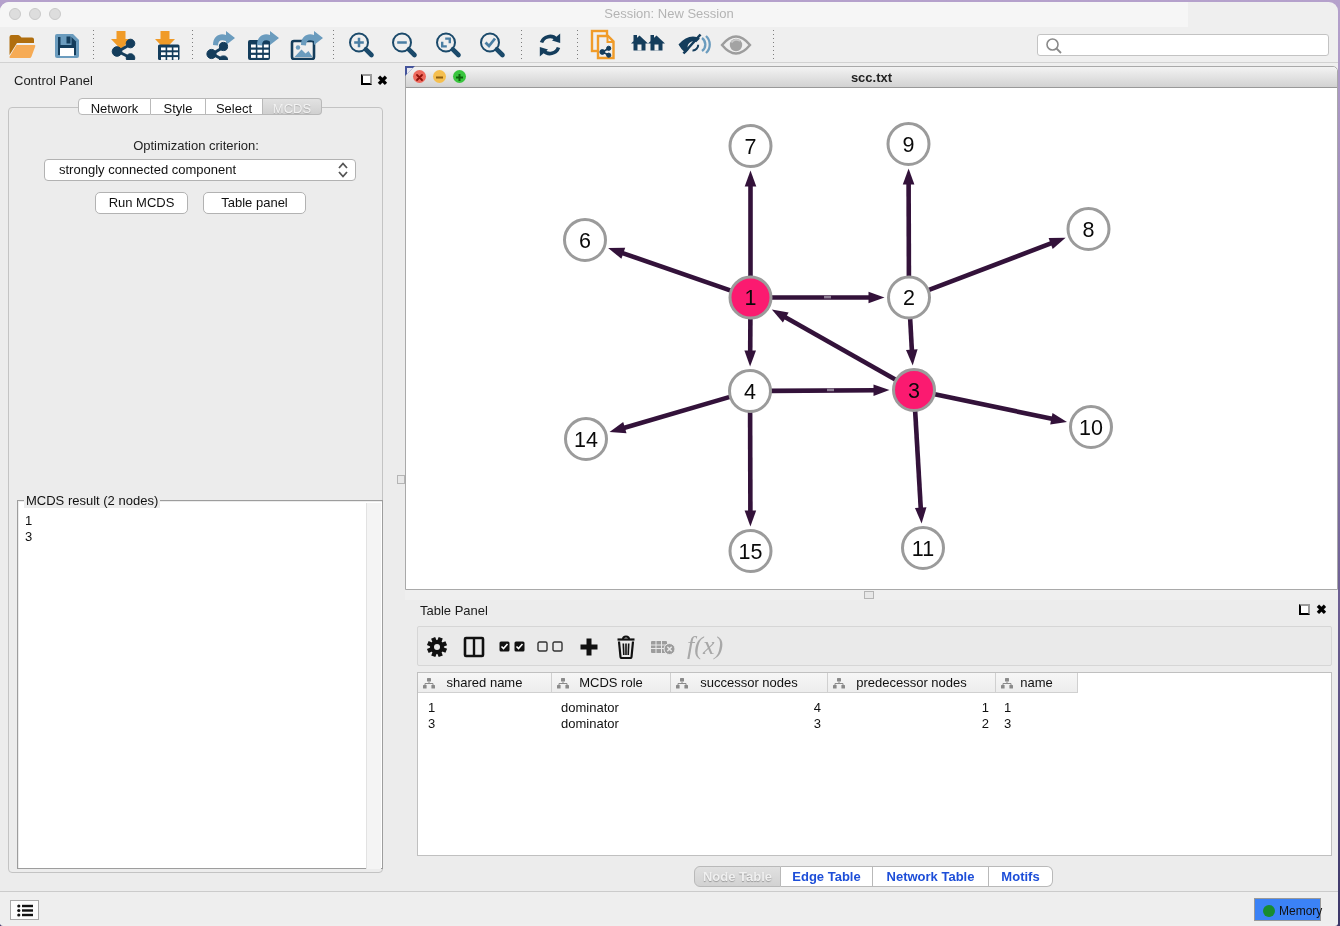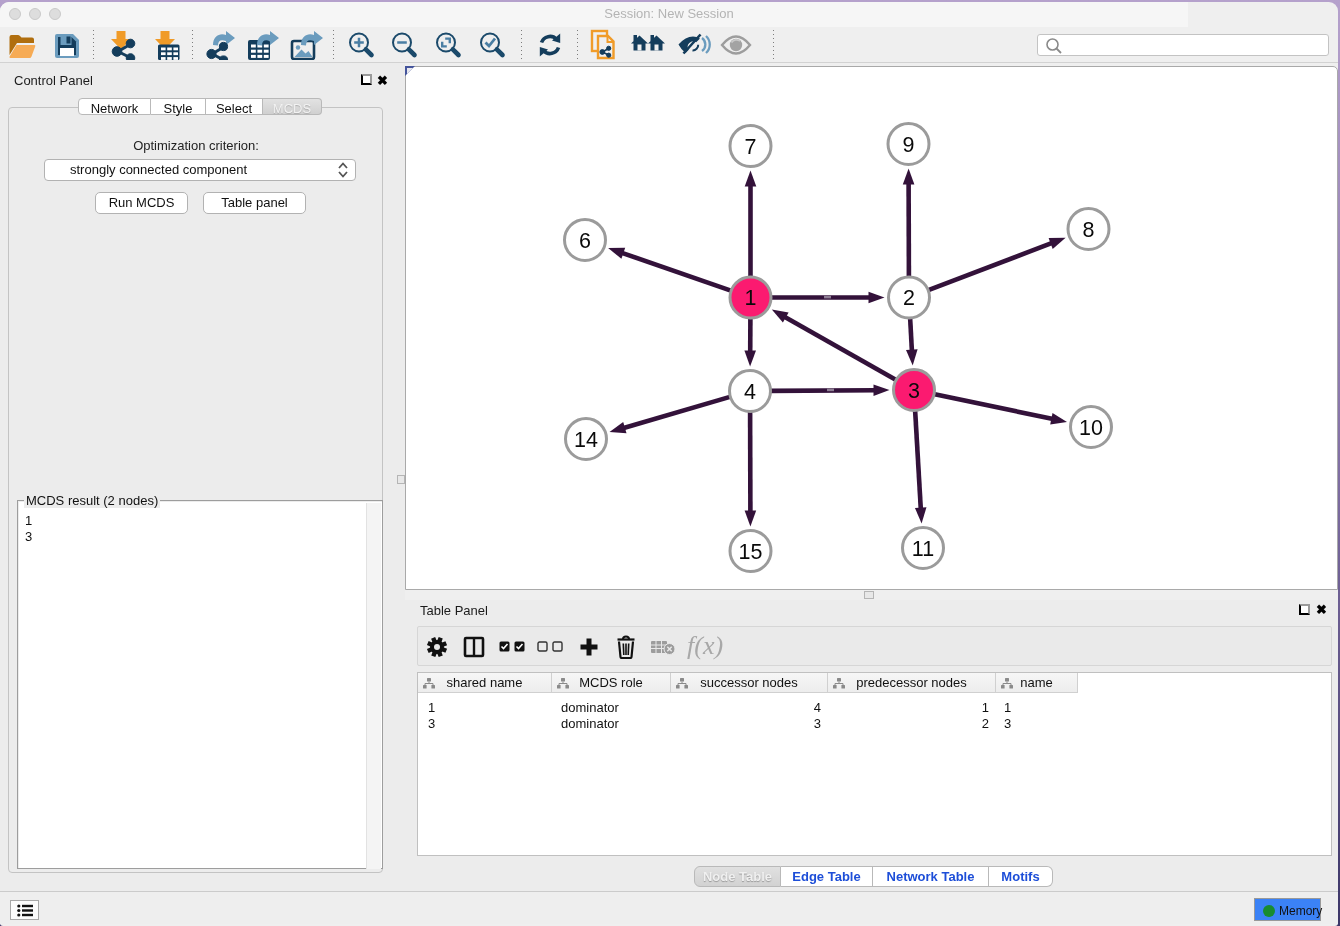--- a/index.html
+++ b/index.html
@@ -16,21 +16,21 @@
 .ticon { position:absolute; top:0; }
 #searchbox { position:absolute; left:1037px; top:32px; width:292px; height:22px; background:#fff; border:1px solid #c3c3c3; border-radius:3px; }
 
 #cpanel { position:absolute; left:0; top:61px; width:392px; height:828px; background:#ececec; }
 #cpanel .hdr { position:absolute; left:14px; top:10px; font-size:13px; color:#1c1c1c; }
 .floatic { position:absolute; width:11px; height:11px; border:2px solid #000; border-top-color:#9a9a9a; border-right-color:#9a9a9a; background:#fff; }
 .closic { position:absolute; font-size:13px; color:#000; font-weight:bold; }
 #tabcontent { position:absolute; left:8px; top:44px; width:375px; height:766px; border:1px solid #c3c3c3; border-radius:4px; background:#ececec; }
 .tab { position:absolute; top:35px; height:17px; background:#fff; border:1px solid #b9b9b9; font-size:13px; color:#111; text-align:center; line-height:19px; }
 #optlabel { position:absolute; left:0; top:75px; width:392px; text-align:center; font-size:13px; color:#222; }
-#dropdown { position:absolute; left:44px; top:96px; width:312px; height:22px; background:#fff; border:1px solid #b2b2b2; border-radius:4px; font-size:13px; color:#111; line-height:20px; padding-left:25px; }
+#dropdown { position:absolute; left:44px; top:96px; width:312px; height:22px; background:#fff; border:1px solid #b2b2b2; border-radius:4px; font-size:13px; color:#111; line-height:20px; padding-left:14px; }
 .btn { position:absolute; top:129px; height:22px; background:#fff; border:1px solid #b2b2b2; border-radius:5px; font-size:13px; color:#111; text-align:center; line-height:20px; }
 #fieldset { position:absolute; left:17px; top:437px; width:366px; height:369px; border:1px solid #9d9d9d; }
 #fieldset .legend { position:absolute; left:6px; top:-8px; z-index:3; background:#ececec; font-size:13px; color:#111; padding:0 2px; }
 #resultbox { position:absolute; left:1px; top:1px; width:363px; height:366px; background:#fff; font-size:13px; color:#111; padding:11px 0 0 6px; line-height:16px; }
 #resultsb { position:absolute; right:1px; top:1px; width:15px; height:366px; background:#f4f4f4; border-left:1px solid #e2e2e2; }
 
 #vsplit { position:absolute; left:392px; top:61px; width:13px; height:828px; background:#ececec; }
 #vsplit .knob, .knob { background:#e8e8e8; border:1px solid #b5b5b5; }
 
 #netframe { position:absolute; left:405px; top:64px; width:933px; height:524px; background:#fff; border:1px solid #a9a9a9; border-radius:5px 5px 0 0; }
@@ -238,20 +238,32 @@
     </div>
   </div>
   <div id="vsplit">
       <div class="knob" style="position:absolute; left:5px; top:412px; width:8px; height:9px;"></div>
     </div>
   <div id="netframe">
     <svg style="position:absolute;left:-1px;top:-1px;z-index:4" width="10" height="10">
         <path d="M0 0 L10 0 L0 10 Z" fill="#44549b"></path>
         <path d="M2 2 L8 2 L2 8 Z" fill="#e8e8ef"></path>
       </svg>
+      <div id="nettitle">
+      <div class="mac" style="left:6.5px; background:#ee6a5e;"><svg width="13" height="13" viewBox="0 0 13 13">
+            <path d="M4 4 L9 9 M9 4 L4 9" stroke="#8e120b" stroke-width="1.8" stroke-linecap="round"></path>
+          </svg></div>
+      <div class="mac" style="left:26.5px; background:#f5bf4f;"><svg width="13" height="13" viewBox="0 0 13 13">
+            <line x1="3" y1="6.5" x2="10" y2="6.5" stroke="#8e5f10" stroke-width="2"></line>
+          </svg></div>
+      <div class="mac" style="left:46.5px; background:#39c53e;"><svg width="13" height="13" viewBox="0 0 13 13">
+            <path d="M6.5 3 L6.5 10 M3 6.5 L10 6.5" stroke="#0e630e" stroke-width="2"></path>
+          </svg></div>
+      <div class="t">scc.txt</div>
+    </div>
     <svg style="position:absolute;left:0;top:21px" width="931" height="501" viewBox="406 88 931 501">
         <g stroke="#33123a" stroke-width="4.6">
           <line x1="750.5" y1="277.5" x2="750.5" y2="183.5"></line>
           <line x1="731.6" y1="290.9" x2="620.4" y2="252.3"></line>
           <line x1="770.5" y1="297.5" x2="871.5" y2="297.5"></line>
           <line x1="750.4" y1="317.5" x2="750.2" y2="353.5"></line>
           <line x1="908.9" y1="277.5" x2="908.6" y2="181.5"></line>
           <line x1="927.7" y1="290.4" x2="1053.5" y2="242.4"></line>
           <line x1="910.1" y1="317.5" x2="912.0" y2="352.6"></line>
           <line x1="896.6" y1="380.2" x2="783.1" y2="316.0"></line>

